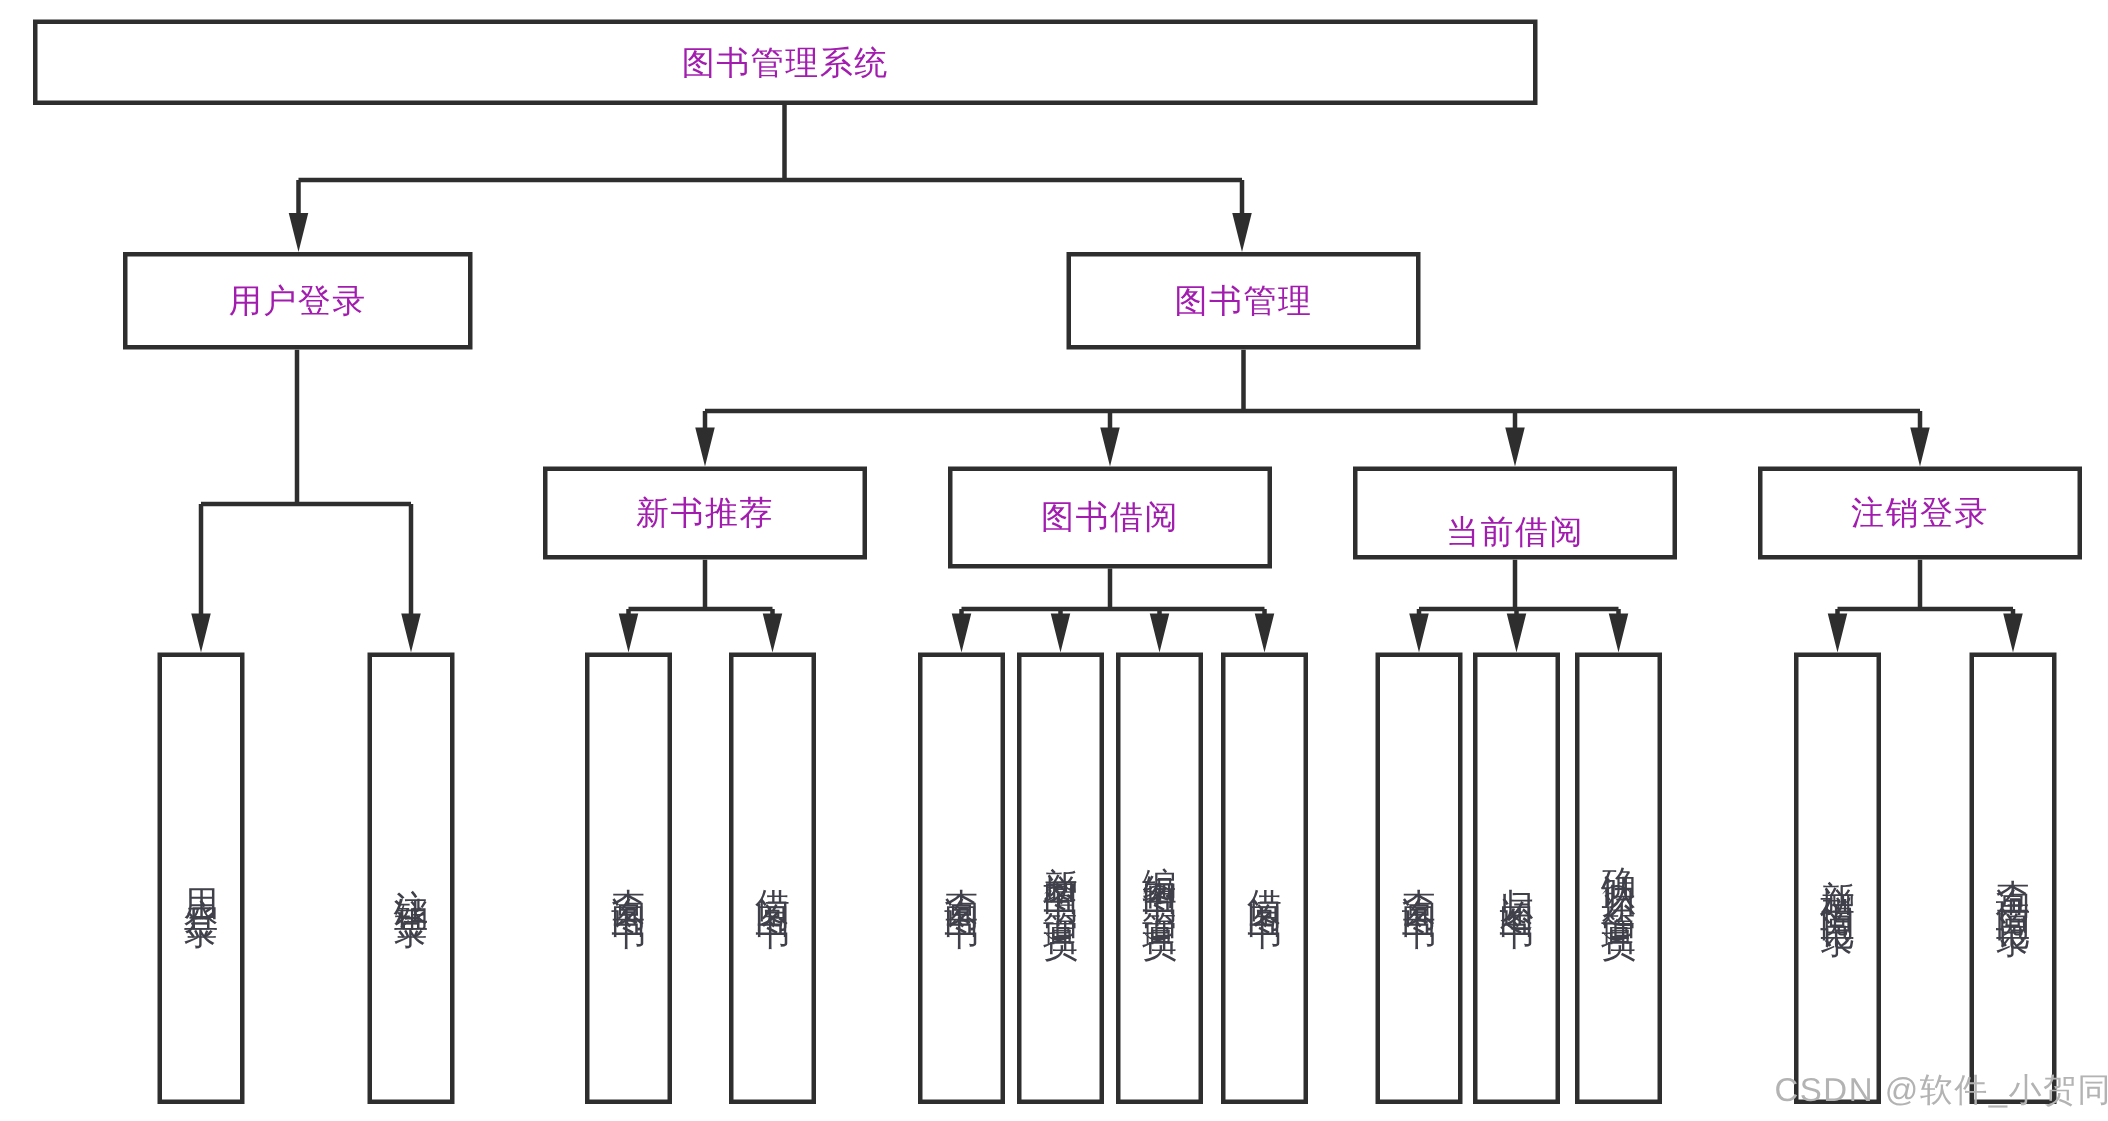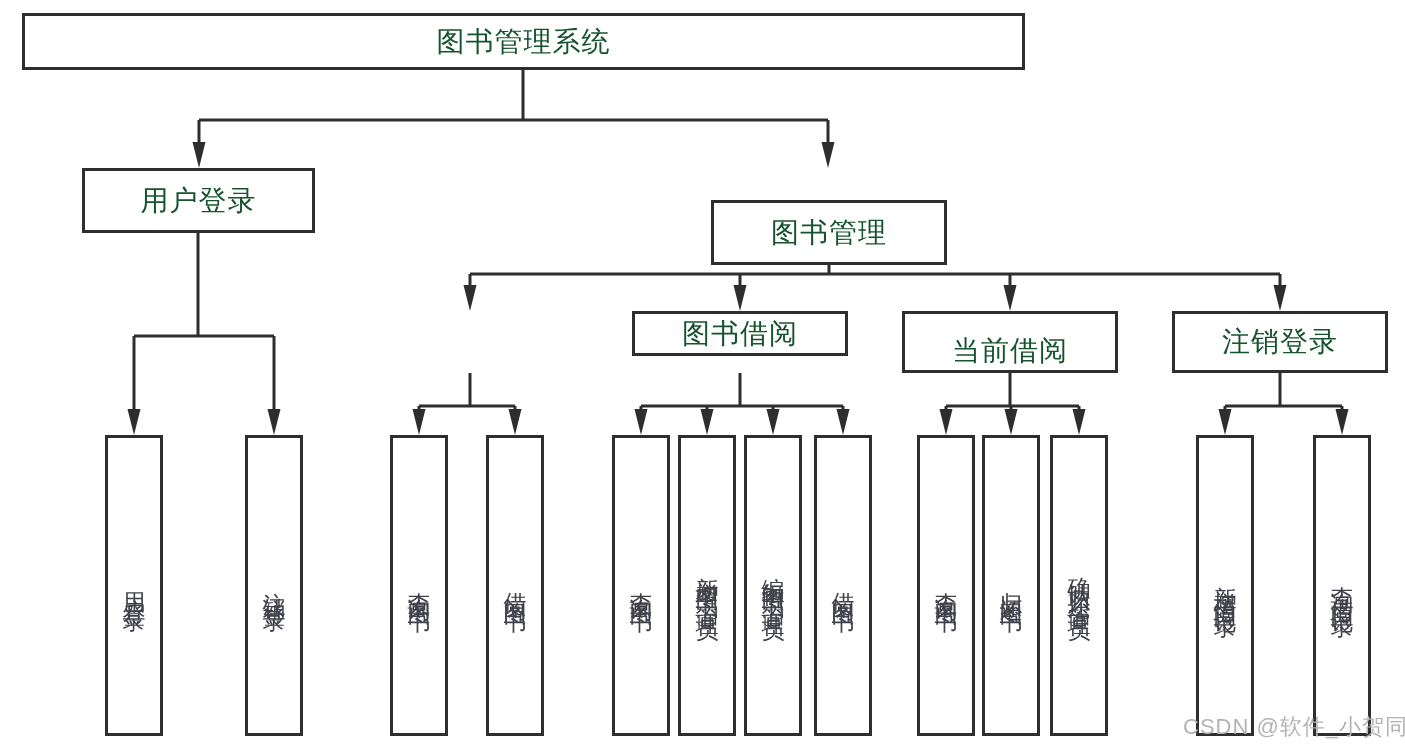--- a/index.html
+++ b/index.html
@@ -21,22 +21,22 @@
     pointer-events: none;
   }
 
   .node {
     position: absolute;
     background: #ffffff;
     border: 3px solid #2e2e2e;
     display: flex;
     align-items: center;
     justify-content: center;
-    color: #14532d;
-    font-size: 28px;
+    color: #a21caf;
+    font-size: 22px;
     letter-spacing: 1px;
     z-index: 2;
   }
 
   .leaf {
     position: absolute;
     top: 435px;
     width: 58px;
     height: 301px;
     background: #ffffff;
@@ -116,25 +116,28 @@
     </g>
   </svg>
 
   <div class="node" style="left:22px; top:13px; width:1003px; height:57px;">
     <span>图书管理系统</span>
   </div>
 
   <div class="node" style="left:82px; top:168px; width:233px; height:65px;">
     <span>用户登录</span>
   </div>
-  <div class="node" style="left:711px; top:168px; width:236px; height:65px;margin-top:32px;">
+  <div class="node" style="left:711px; top:168px; width:236px; height:65px;">
     <span>图书管理</span>
   </div>
 
-  <div class="node" style="left:632px; top:311px; width:216px; height:45px;">
+  <div class="node" style="left:362px; top:311px; width:216px; height:62px;">
+    <span>新书推荐</span>
+  </div>
+  <div class="node" style="left:632px; top:311px; width:216px; height:68px;">
     <span>图书借阅</span>
   </div>
   <div class="node" style="left:902px; top:311px; width:216px; height:62px;align-items:flex-end;">
     <span>当前借阅</span>
   </div>
   <div class="node" style="left:1172px; top:311px; width:216px; height:62px;">
     <span>注销登录</span>
   </div>
 
   <div class="leaf" style="left:105px;">

